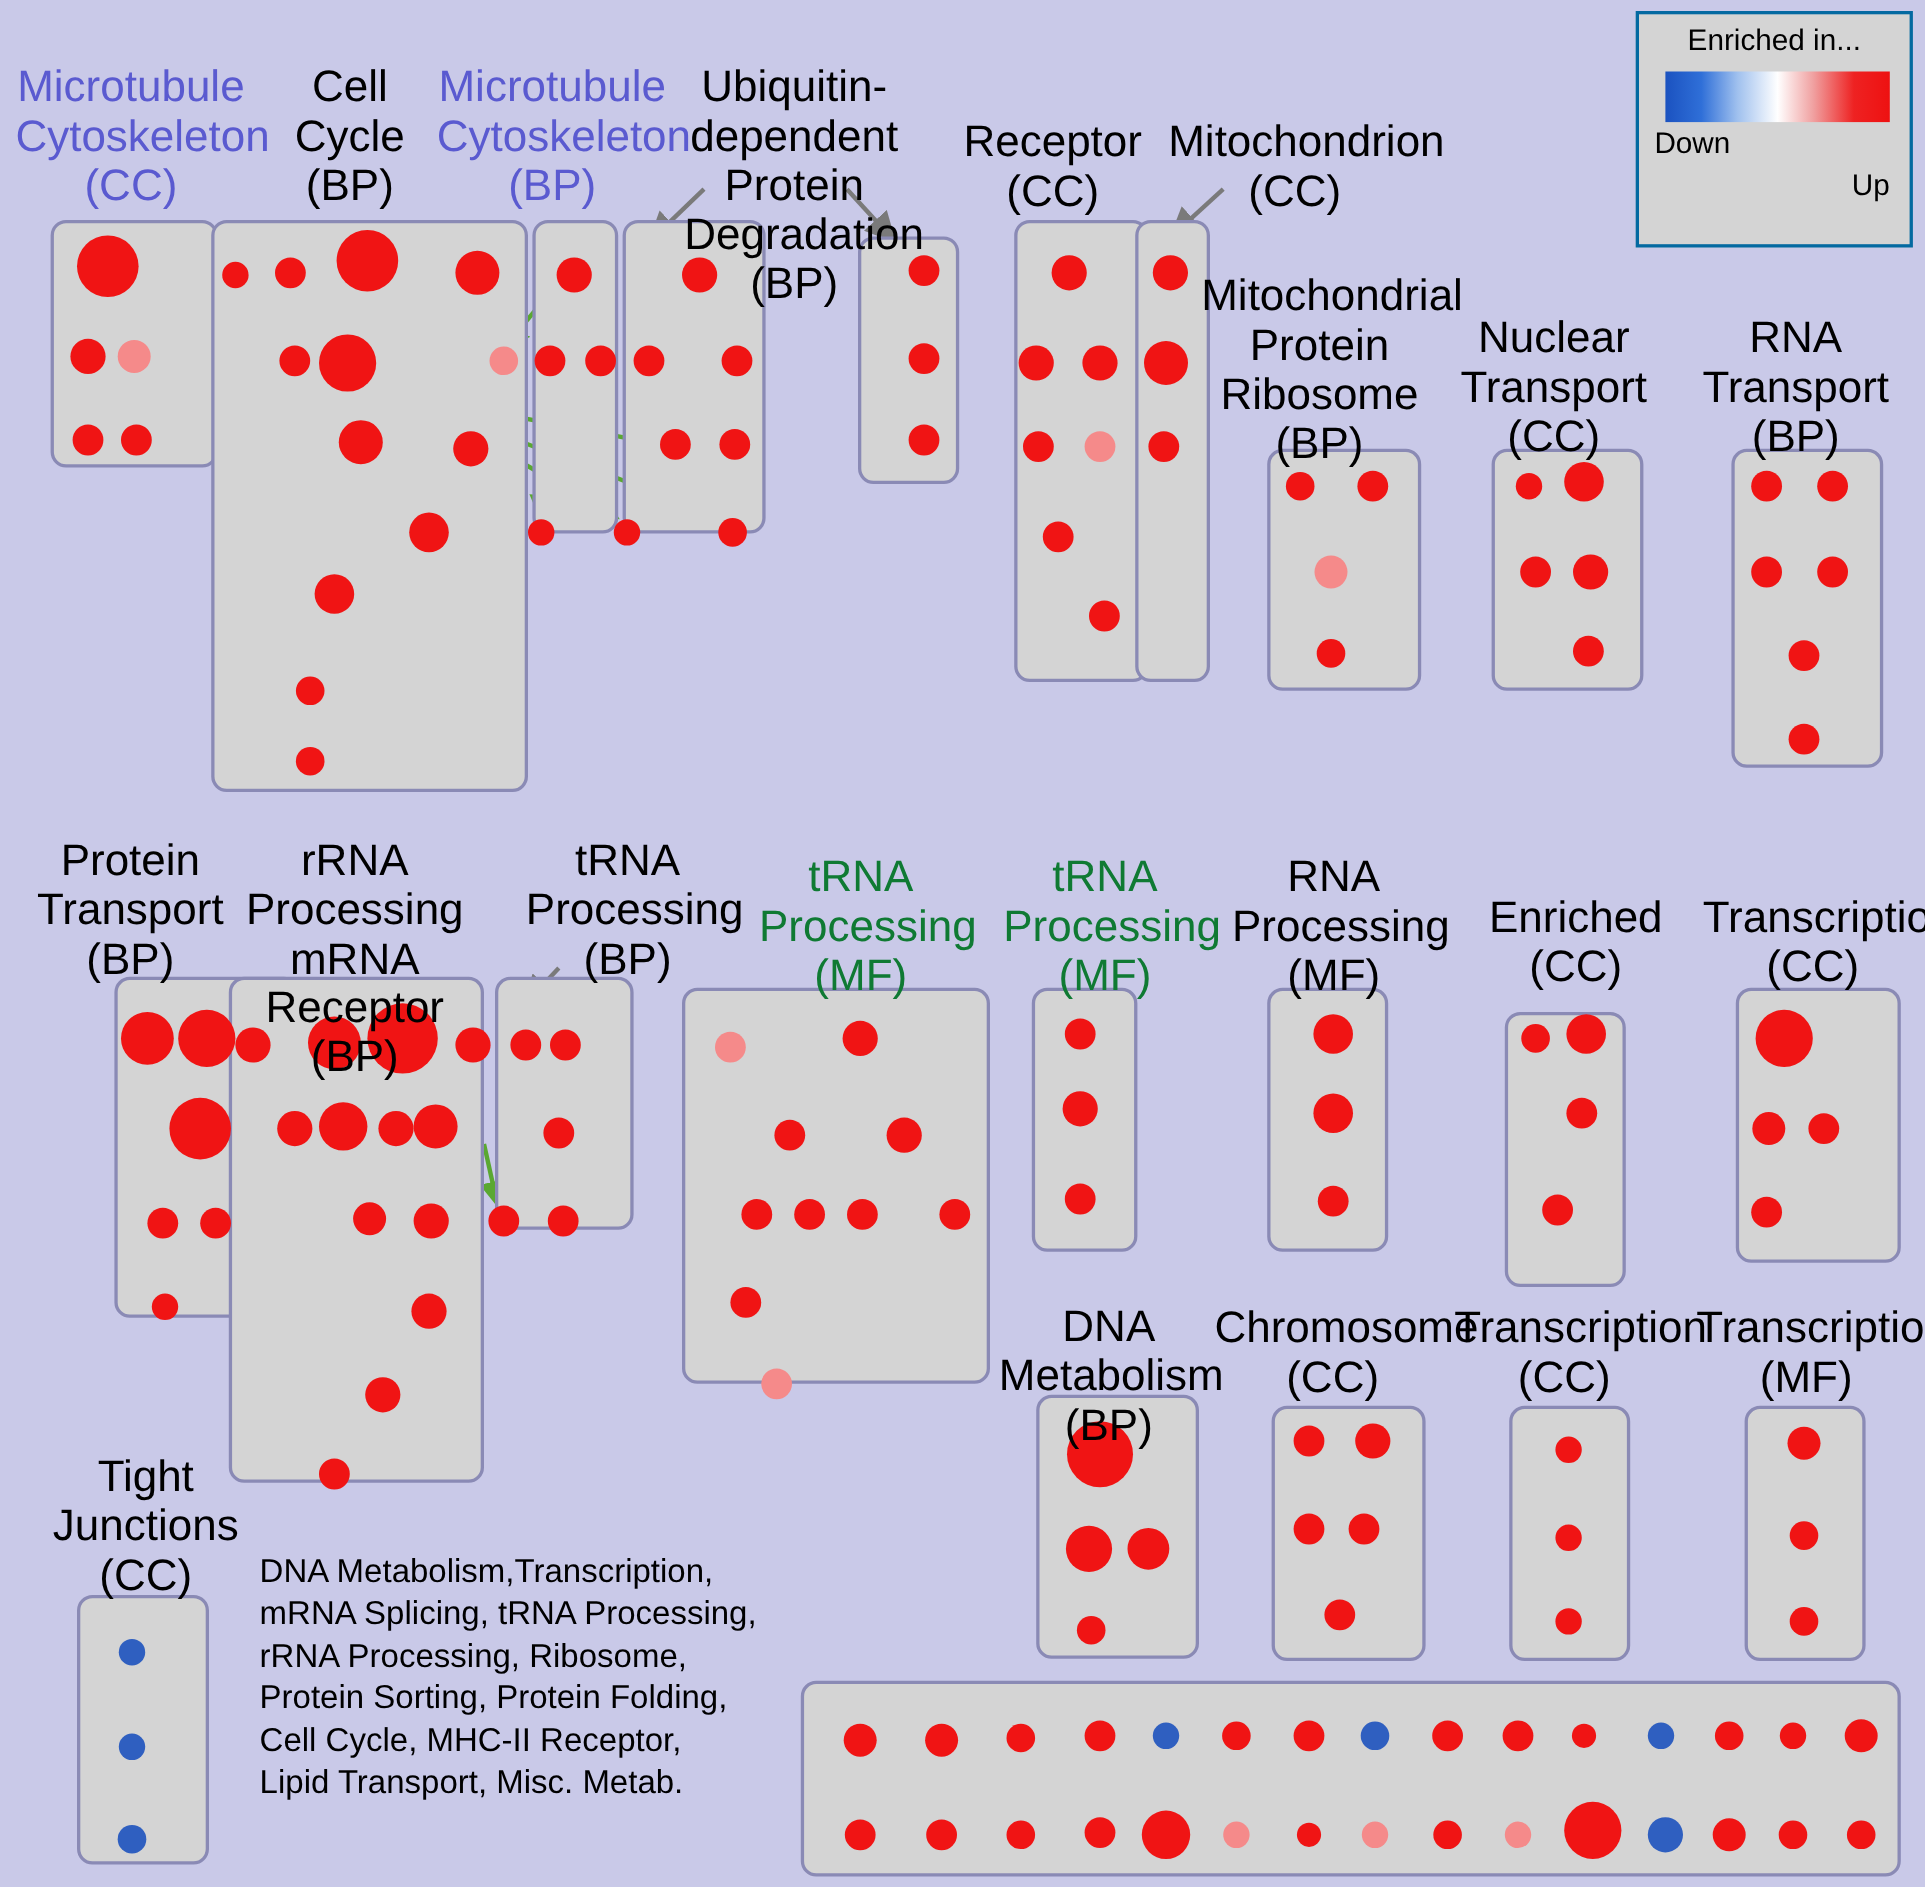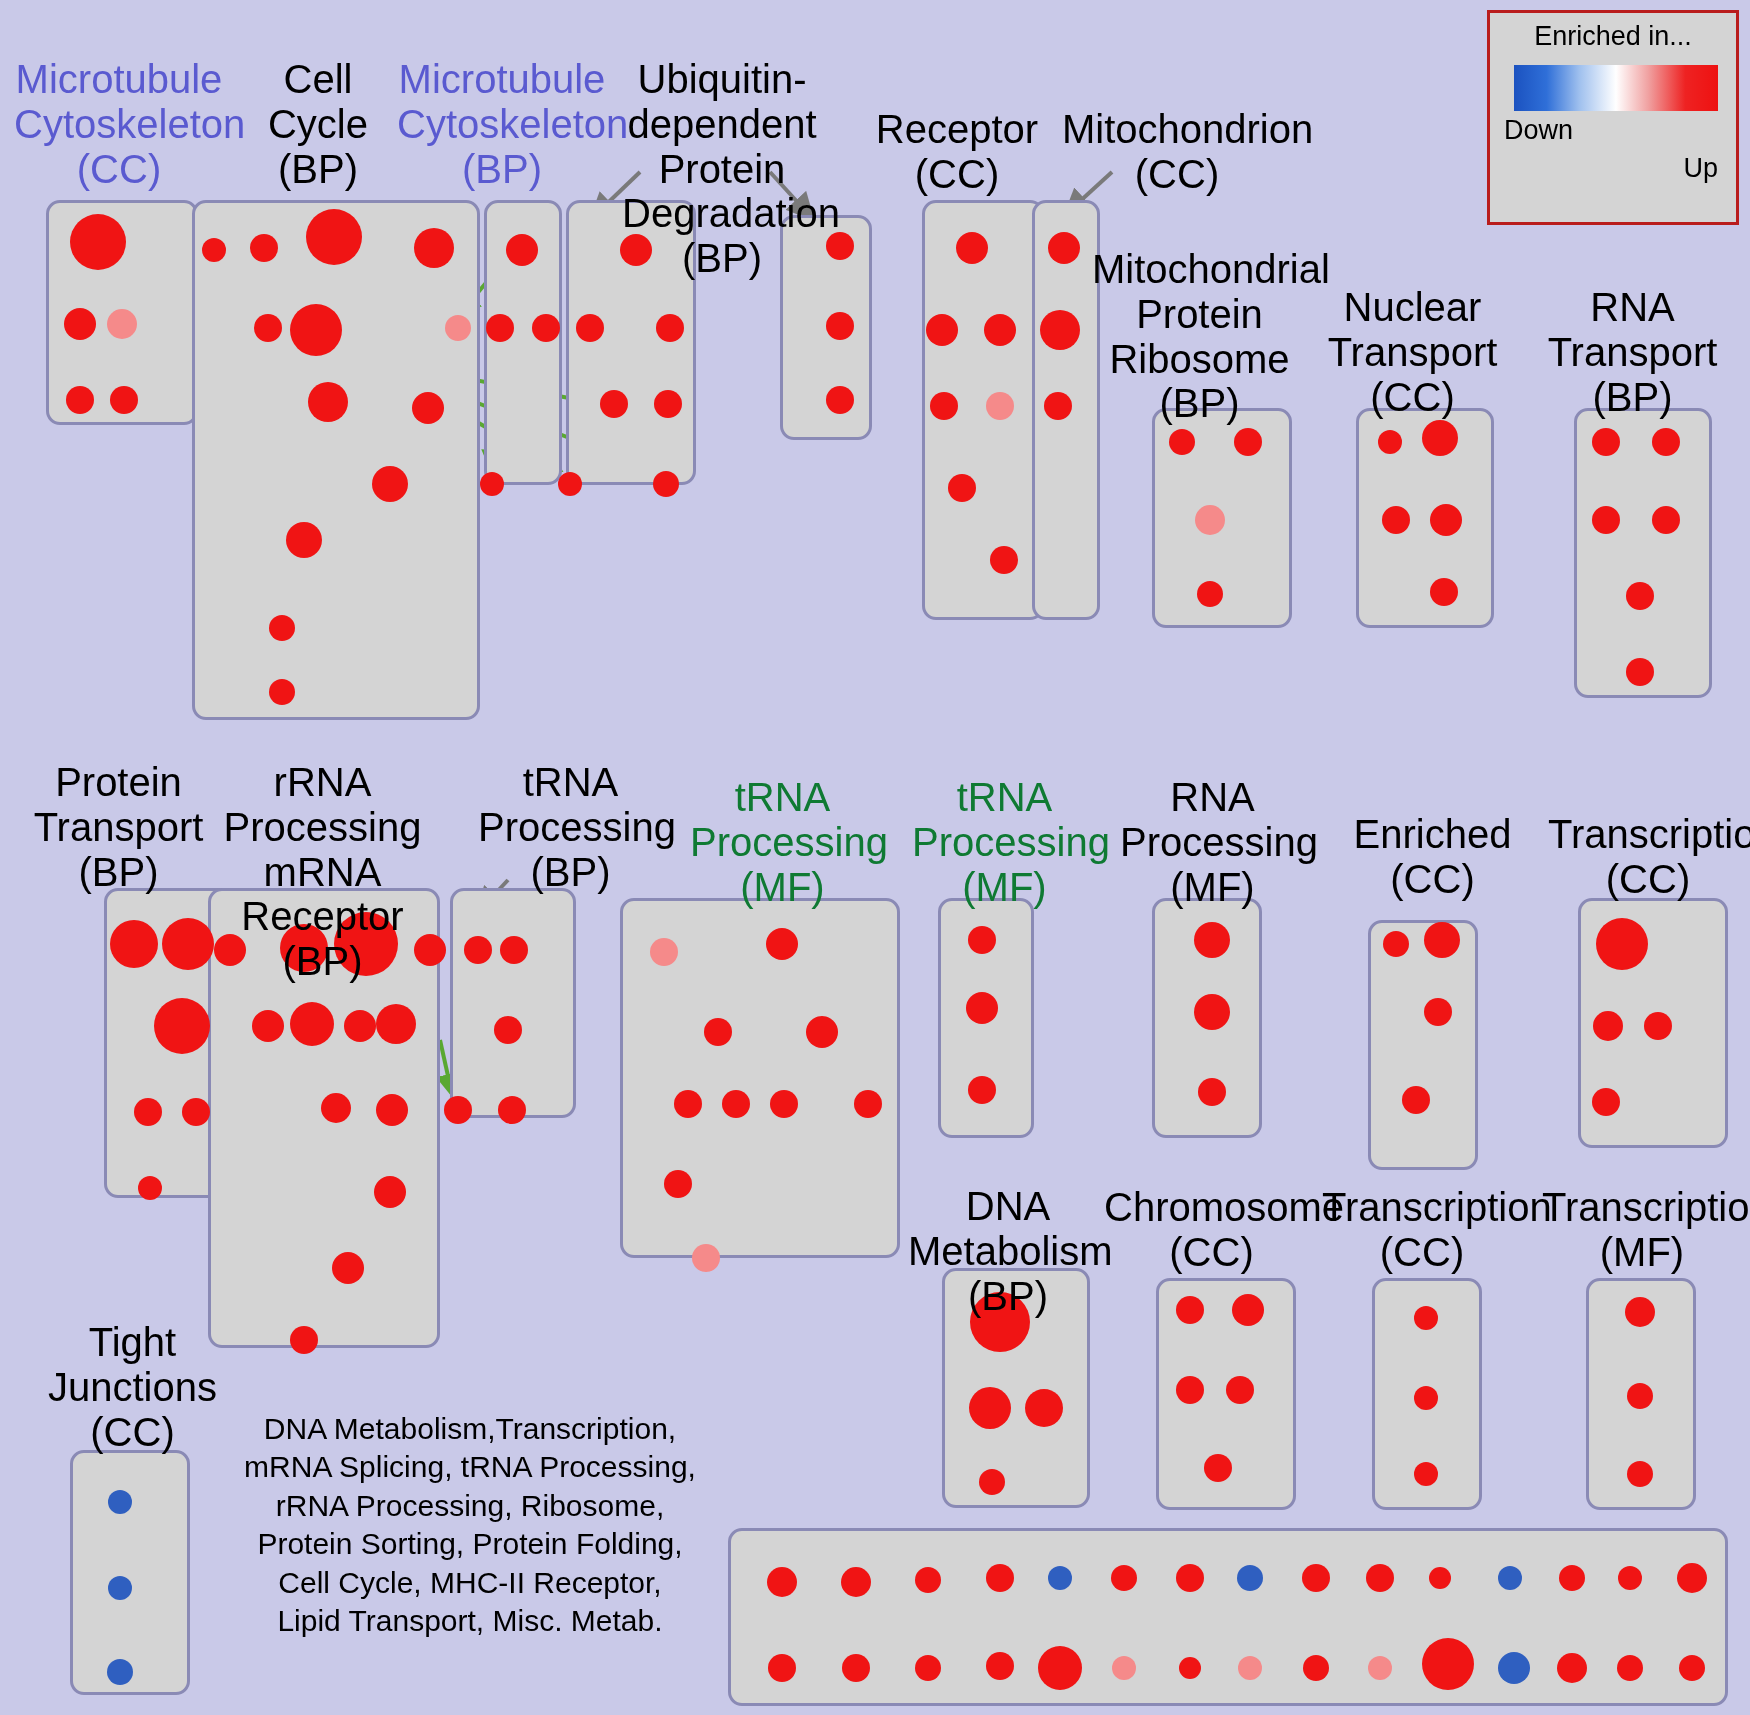--- a/index.html
+++ b/index.html
@@ -33,21 +33,21 @@
     position:absolute;
     border-radius:50%;
     box-sizing:border-box;
     transform:translate(-50%,-50%);
   }
   svg.edges{position:absolute;left:0;top:0;width:1750px;height:1715px;overflow:visible;pointer-events:none;}
   .legend{
     position:absolute;
     left:1487px;top:10px;width:252px;height:215px;
     background:#d4d4d4;
-    border:3px solid #b91c1c;
+    border:3px solid #0369a1;
     box-sizing:border-box;
   }
   .legend-title{
     position:absolute;left:0;top:8px;width:100%;
     text-align:center;font-size:27px;color:#000;
   }
   .legend-bar{
     position:absolute;left:24px;top:52px;width:204px;height:46px;
     background:linear-gradient(to right,#1b52c0 0%,#2f6fd8 16%,#9fc0ee 32%,#ffffff 50%,#f0a0a0 66%,#ee2222 84%,#ee1111 100%);
   }
@@ -452,21 +452,21 @@
 (CC)</div>
       <div class="label" style="left: 1322px; top: 1185px; width: 200px;">Transcription
 (CC)</div>
       <div class="label" style="left: 1542px; top: 1185px; width: 200px;">Transcription
 (MF)</div>
       <div class="label" style="left: 40px; top: 1320px; width: 185px;">Tight
 Junctions
 (CC)</div>
     </div>
 
-  <div class="caption" id="caption" style="left:220px;top:1410px;width:500px;text-align:center;">DNA Metabolism,Transcription,
+  <div class="caption" id="caption" style="left:236px;top:1410px;width:500px;">DNA Metabolism,Transcription,
 mRNA Splicing, tRNA Processing,
 rRNA Processing, Ribosome,
 Protein Sorting, Protein Folding,
 Cell Cycle, MHC-II Receptor,
 Lipid Transport, Misc. Metab.</div>
 
   <div class="legend">
     <div class="legend-title">Enriched in...</div>
     <div class="legend-bar"></div>
     <div class="legend-down">Down</div>

